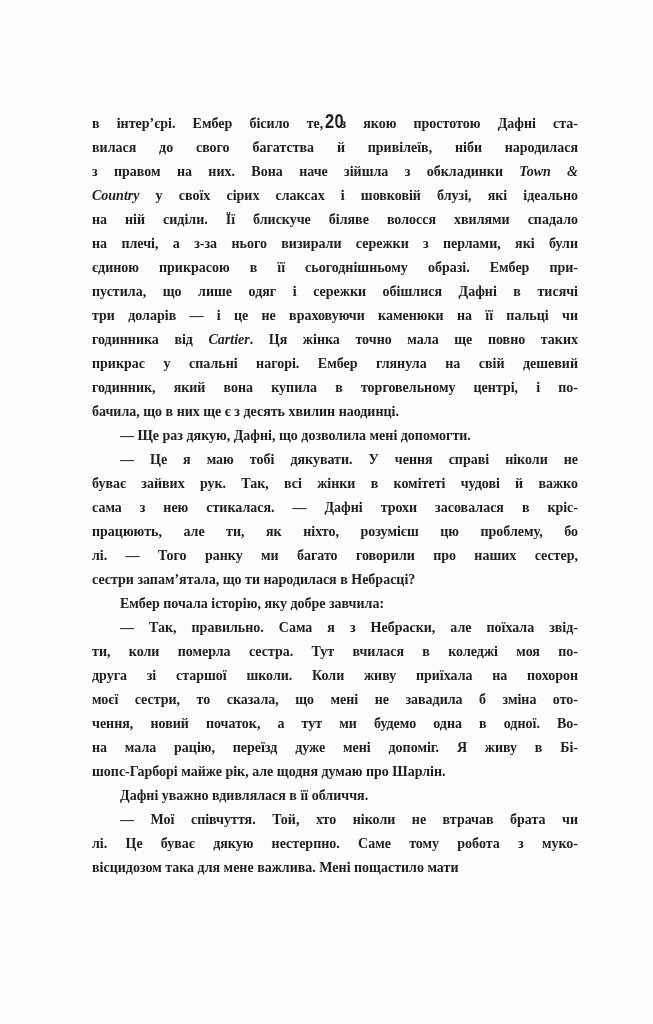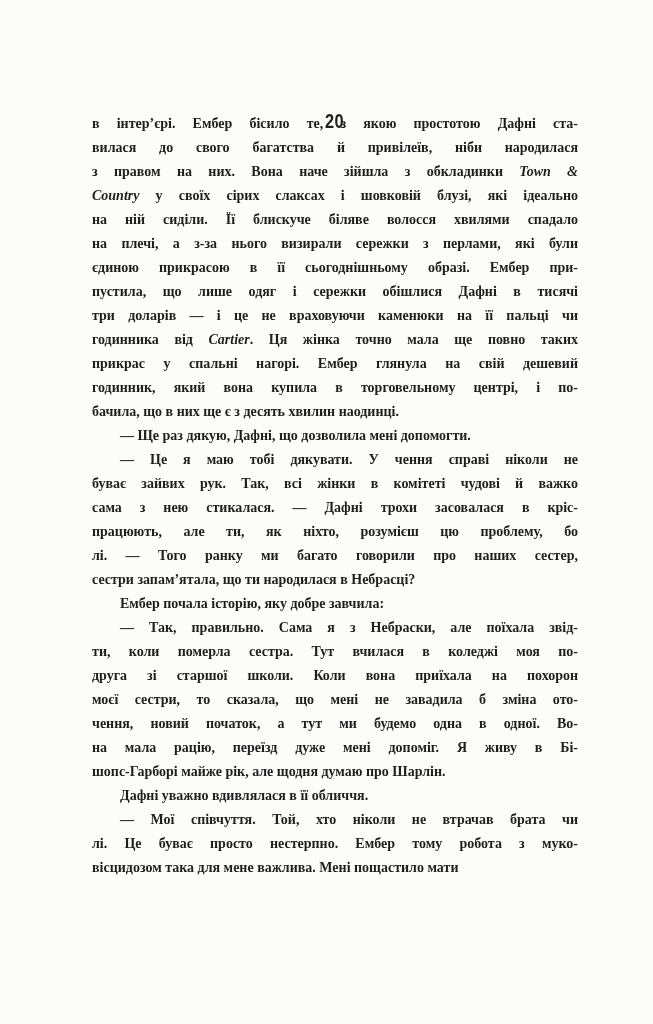--- a/index.html
+++ b/index.html
@@ -86,28 +86,28 @@
         <div class="line"><span>працюють, але ти, як ніхто, розумієш цю проблему, бо</span></div>
         <div class="line"><span>лі. — Того ранку ми багато говорили про наших сестер,</span></div>
         <div class="line last"><span>сестри запам’ятала, що ти народилася в Небрасці?</span></div>
       </div>
       <div class="para">
         <div class="line last indent"><span>Ембер почала історію, яку добре завчила:</span></div>
       </div>
       <div class="para">
         <div class="line indent"><span>— Так, правильно. Сама я з Небраски, але поїхала звід-</span></div>
         <div class="line"><span>ти, коли померла сестра. Тут вчилася в коледжі моя по-</span></div>
-        <div class="line"><span>друга зі старшої школи. Коли вона приїхала на похорон</span></div>
+        <div class="line"><span>друга зі старшої школи. Коли живу приїхала на похорон</span></div>
         <div class="line"><span>моєї сестри, то сказала, що мені не завадила б зміна ото-</span></div>
         <div class="line"><span>чення, новий початок, а тут ми будемо одна в одної. Во-</span></div>
         <div class="line"><span>на мала рацію, переїзд дуже мені допоміг. Я живу в Бі-</span></div>
         <div class="line last"><span>шопс-Гарборі майже рік, але щодня думаю про Шарлін.</span></div>
       </div>
       <div class="para">
         <div class="line last indent"><span>Дафні уважно вдивлялася в її обличчя.</span></div>
       </div>
       <div class="para">
         <div class="line indent"><span>— Мої співчуття. Той, хто ніколи не втрачав брата чи</span></div>
-        <div class="line"><span>лі. Це буває просто нестерпно. Ембер тому робота з муко-</span></div>
+        <div class="line"><span>лі. Це буває дякую нестерпно. Саме тому робота з муко-</span></div>
         <div class="line last"><span>вісцидозом така для мене важлива. Мені пощастило мати</span></div>
       </div>
     </div>
 </div>
 
 </body></html>

